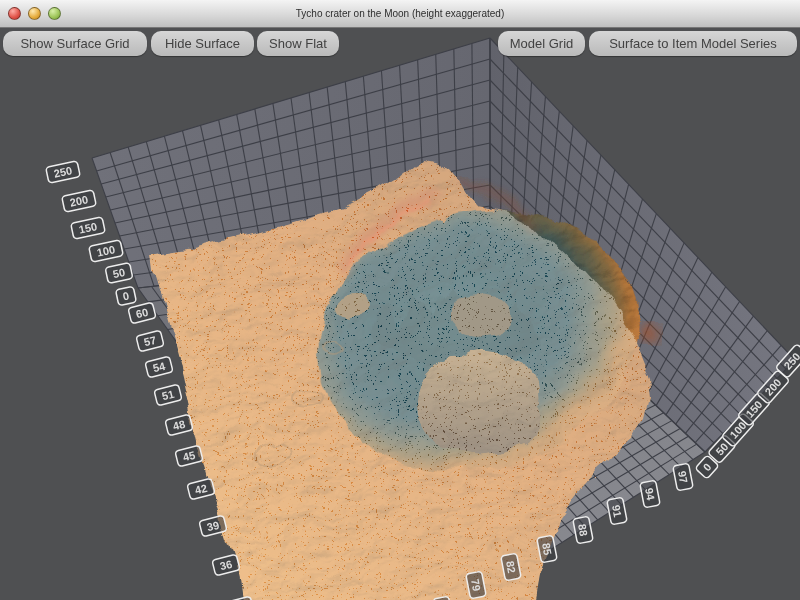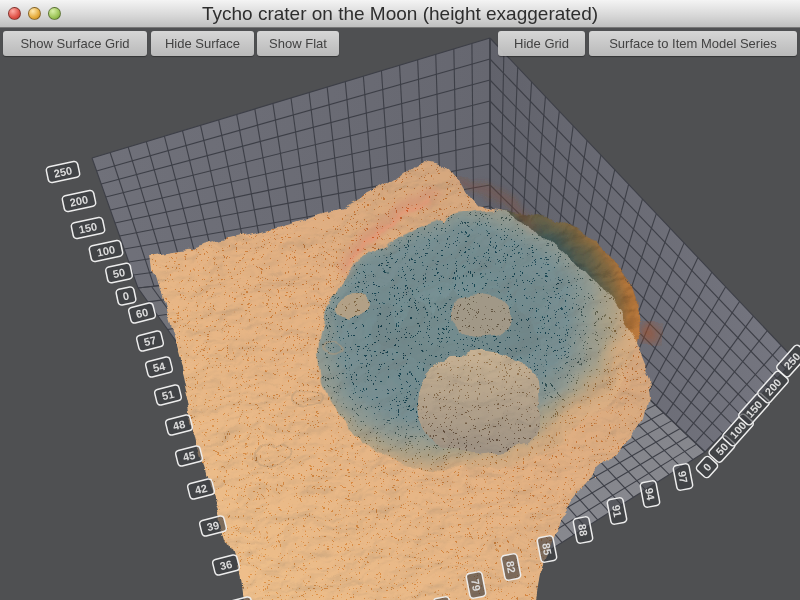--- a/index.html
+++ b/index.html
@@ -4,29 +4,29 @@
 <title>Tycho crater</title>
 <style>
   html,body{margin:0;padding:0;background:#222;}
   #app{position:relative;width:800px;height:600px;overflow:hidden;
        font-family:"Liberation Sans",sans-serif;background:#4f5052;}
   
   .titlebar{position:absolute;top:0;left:0;width:800px;height:28px;
     background:linear-gradient(#f4f4f4,#d6d6d6 60%,#bfbfbf);
     border-bottom:1px solid #777;box-sizing:border-box;z-index:5;}
   .title{position:absolute;left:0;right:0;top:0;height:28px;line-height:28px;
-    text-align:center;font-size:19px;color:#2e2e2e;}
+    text-align:center;font-size:10px;color:#2e2e2e;}
   .tl{position:absolute;top:7px;width:13px;height:13px;border-radius:50%;
     border:1px solid rgba(0,0,0,.4);box-sizing:border-box;cursor:default;}
   .tl-close{left:8px;background:radial-gradient(circle at 35% 28%,#ffaca4,#e05248 60%,#b5352c);}
   .tl-min{left:28px;background:radial-gradient(circle at 35% 28%,#ffe9b0,#e5ab3c 60%,#b97f1d);}
   .tl-zoom{left:48px;background:radial-gradient(circle at 35% 28%,#d8f0a8,#9cc457 60%,#6d9431);}
   
   .toolbar{position:absolute;top:0;left:0;width:800px;height:58px;z-index:4;}
-  .tbtn{position:absolute;top:31px;height:25px;border:none;border-radius:3px;
+  .tbtn{position:absolute;top:31px;height:25px;border:none;border-radius:10px;
     background:linear-gradient(rgba(224,224,224,.93),rgba(197,197,197,.90));
     box-shadow:0 1px 1px rgba(0,0,0,.35);
     font-family:"Liberation Sans",sans-serif;font-size:13px;color:#424242;
     padding:0;cursor:pointer;}
   
   #scene-wrap{position:absolute;top:28px;left:0;width:800px;height:572px;z-index:1;}
   svg{display:block;}
 </style>
 </head>
 <body>
@@ -372,17 +372,17 @@
             <text x="0" y="4" text-anchor="middle" font-size="11" font-weight="bold" font-family="&quot;Liberation Sans&quot;,sans-serif" fill="#dcdcdc">250</text>
           </g>
         </g>
       </svg>
   </div>
 
   <div class="toolbar">
     <button class="tbtn" style="left:3px;width:144px">Show Surface Grid</button>
     <button class="tbtn" style="left:151px;width:103px">Hide Surface</button>
     <button class="tbtn" style="left:257px;width:82px">Show Flat</button>
-    <button class="tbtn" style="left:498px;width:87px">Hide Grid</button>
+    <button class="tbtn" style="left:498px;width:87px">Model Grid</button>
     <button class="tbtn" style="left:589px;width:208px">Surface to Item Model Series</button>
   </div>
 
 </div>
 
 </body></html>

